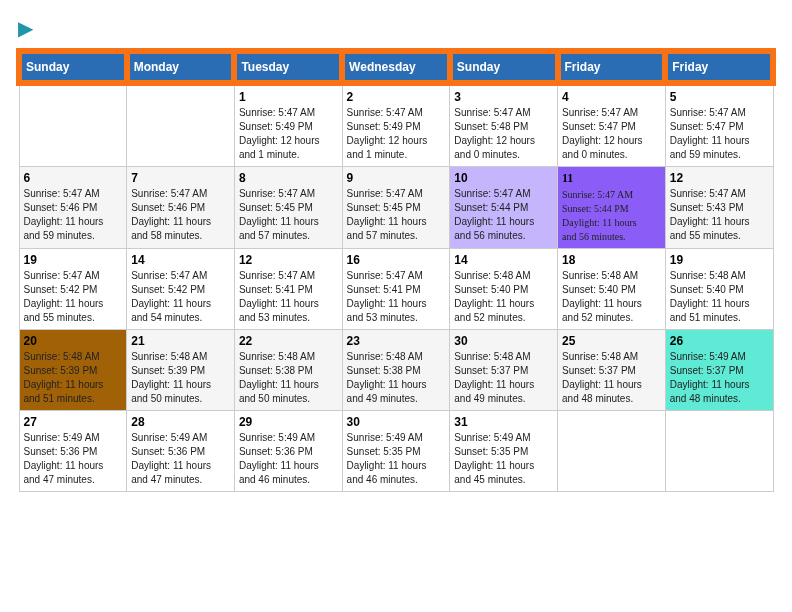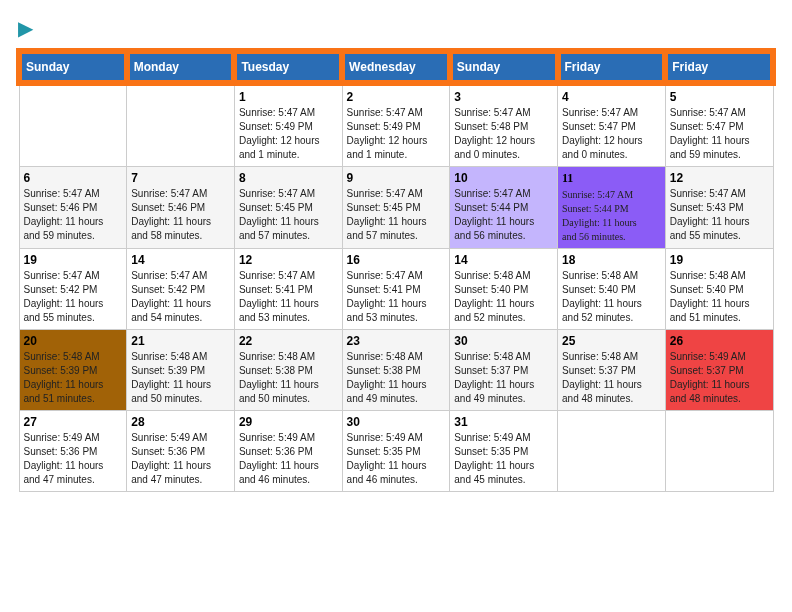--- a/index.html
+++ b/index.html
@@ -288,21 +288,21 @@
 Daylight: 11 hours
 and 49 minutes.</div>
         </td>
         <td style="background: rgb(245, 245, 245);">
           <div class="day-num">25</div>
           <div class="day-info" style="white-space: pre-line;">Sunrise: 5:48 AM
 Sunset: 5:37 PM
 Daylight: 11 hours
 and 48 minutes.</div>
         </td>
-        <td style="background: #ef4444;">
+        <td style="background: #5eead4;">
           <div class="day-num">26</div>
           <div class="day-info" style="white-space: pre-line;">Sunrise: 5:49 AM
 Sunset: 5:37 PM
 Daylight: 11 hours
 and 48 minutes.</div>
         </td>
       </tr>
       <tr>
         <td>
           <div class="day-num">27</div>

